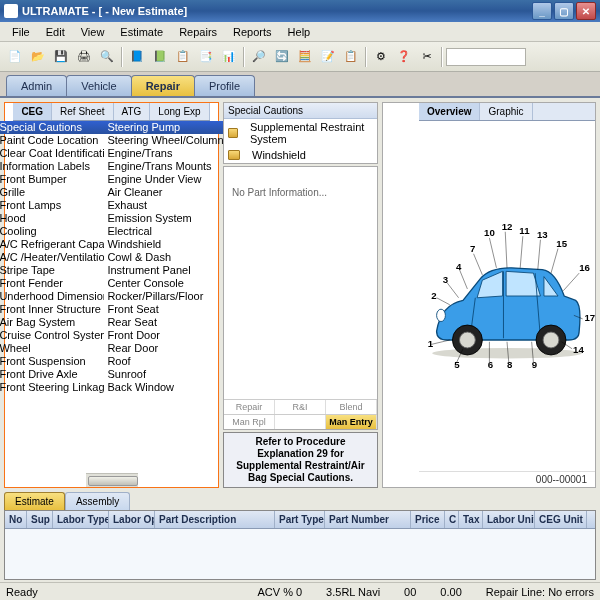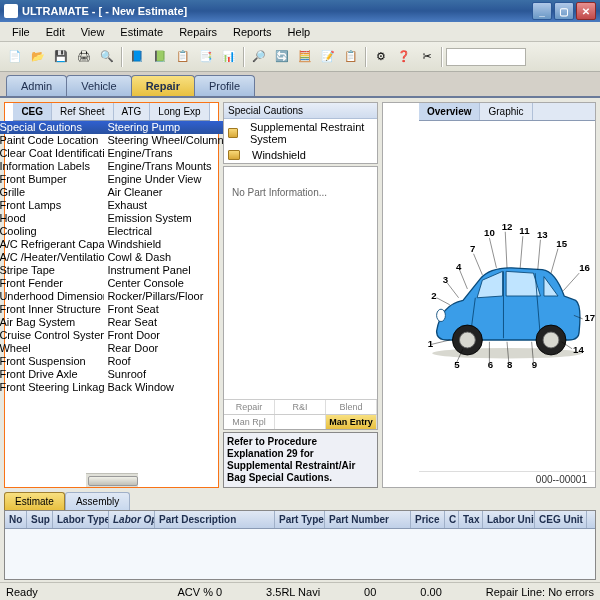--- a/index.html
+++ b/index.html
@@ -43,37 +43,37 @@
 
 .midpane { width: 155px; display: flex; flex-direction: column; gap: 2px; }
 .groupbox { border: 1px solid #aaa; background: #fff; }
 .grouphdr { background: linear-gradient(#e8eef8,#d0dcee); padding: 2px 4px; font-size: 10px; border-bottom: 1px solid #b0c0d8; }
 .folderitem { display: flex; align-items: center; padding: 2px 4px; font-size: 10px; gap: 12px; cursor: pointer; }
 .foldericon { width: 12px; height: 10px; background: linear-gradient(#f8d878,#d8a838); border: 1px solid #a07820; border-radius: 1px; }
 .partinfo { padding: 20px 8px; color: #666; font-size: 10px; text-align: left; min-height: 60px; }
 .btnrow { display: flex; border-top: 1px solid #ccc; }
 .minibtn { flex: 1; text-align: center; font-size: 9px; padding: 2px; color: #888; border-right: 1px solid #ddd; cursor: pointer; }
 .minibtn.active { background: linear-gradient(#f8e080,#e8c040); color: #000; font-weight: bold; }
-.refbox { border: 1px solid #888; background: #eef0f6; padding: 3px; font-size: 10px; font-weight: bold; line-height: 12px; }
+.refbox { border: 1px solid #888; background: #eef0f6; padding: 3px; font-size: 10px; font-weight: bold; line-height: 12px; text-align: center; }
 
 .rightpane { flex: 1; display: flex; flex-direction: column; background: #fff; border: 1px solid #aaa; padding-left: 36px; }
 .canvas { flex: 1; position: relative; overflow: hidden; background: #fff; }
 .carimg { width: 100%; height: 100%; }
 .footid { text-align: right; padding: 2px 8px; font-size: 10px; color: #333; border-top: 1px solid #ddd; }
 
 .bottompane { height: 90px; display: flex; flex-direction: column; padding: 0 4px 2px; }
 .bottomtabs { display: flex; }
 .btab { padding: 3px 10px; background: linear-gradient(#f8e080,#e8c040); border: 1px solid #a08030; border-bottom: none; border-radius: 3px 3px 0 0; font-size: 10px; cursor: pointer; }
 .btab.inactive { background: linear-gradient(#e0e8f4,#c8d8ee); border-color: #a0b0c8; }
 .grid { flex: 1; background: #fff; border: 1px solid #888; display: flex; flex-direction: column; }
 .gridhdr { display: flex; background: linear-gradient(#e0e8f4,#c0d0e8); border-bottom: 1px solid #8a9ab4; }
 .gc { padding: 3px 4px; font-size: 10px; font-weight: bold; color: #203050; border-right: 1px solid #a0b0c8; overflow: hidden; white-space: nowrap; }
 .gridbody { flex: 1; background: #f4f8fc; }
 
-.statusbar { height: 18px; background: #e8e8e0; display: flex; align-items: center; padding: 0 6px; font-size: 10px; border-top: 1px solid #c0c0b8; gap: 44px; }
+.statusbar { height: 18px; background: #e8e8e0; display: flex; align-items: center; padding: 0 6px; font-size: 10px; border-top: 1px solid #c0c0b8; gap: 24px; }
 .statusbar .sp { flex: 1; }
 </style>
 </head>
 <body>
 
 <div class="titlebar">
   <div class="icon"></div>
   <div class="title">ULTRAMATE - [ - New Estimate]</div>
   <div class="winbtn">_</div>
   <div class="winbtn">▢</div>
@@ -330,21 +330,21 @@
   <div class="bottompane">
     <div class="bottomtabs" id="bottomtabs">
         <div class="btab">Estimate</div>
         <div class="btab inactive">Assembly</div>
       </div>
     <div class="grid">
       <div class="gridhdr" id="gridhdr">
           <div class="gc" style="width: 22px;">No</div>
           <div class="gc" style="width: 26px;">Sup</div>
           <div class="gc" style="width: 56px;">Labor Type</div>
-          <div class="gc" style="width: 46px; font-style: italic;">Labor Op</div>
+          <div class="gc" style="width: 46px;">Labor Op</div>
           <div class="gc" style="width: 120px;">Part Description</div>
           <div class="gc" style="width: 50px;">Part Type</div>
           <div class="gc" style="width: 86px;">Part Number</div>
           <div class="gc" style="width: 34px;">Price</div>
           <div class="gc" style="width: 14px;">C</div>
           <div class="gc" style="width: 24px;">Tax</div>
           <div class="gc" style="width: 52px;">Labor Unit</div>
           <div class="gc" style="width: 52px;">CEG Unit</div>
         </div>
       <div class="gridbody"></div>

